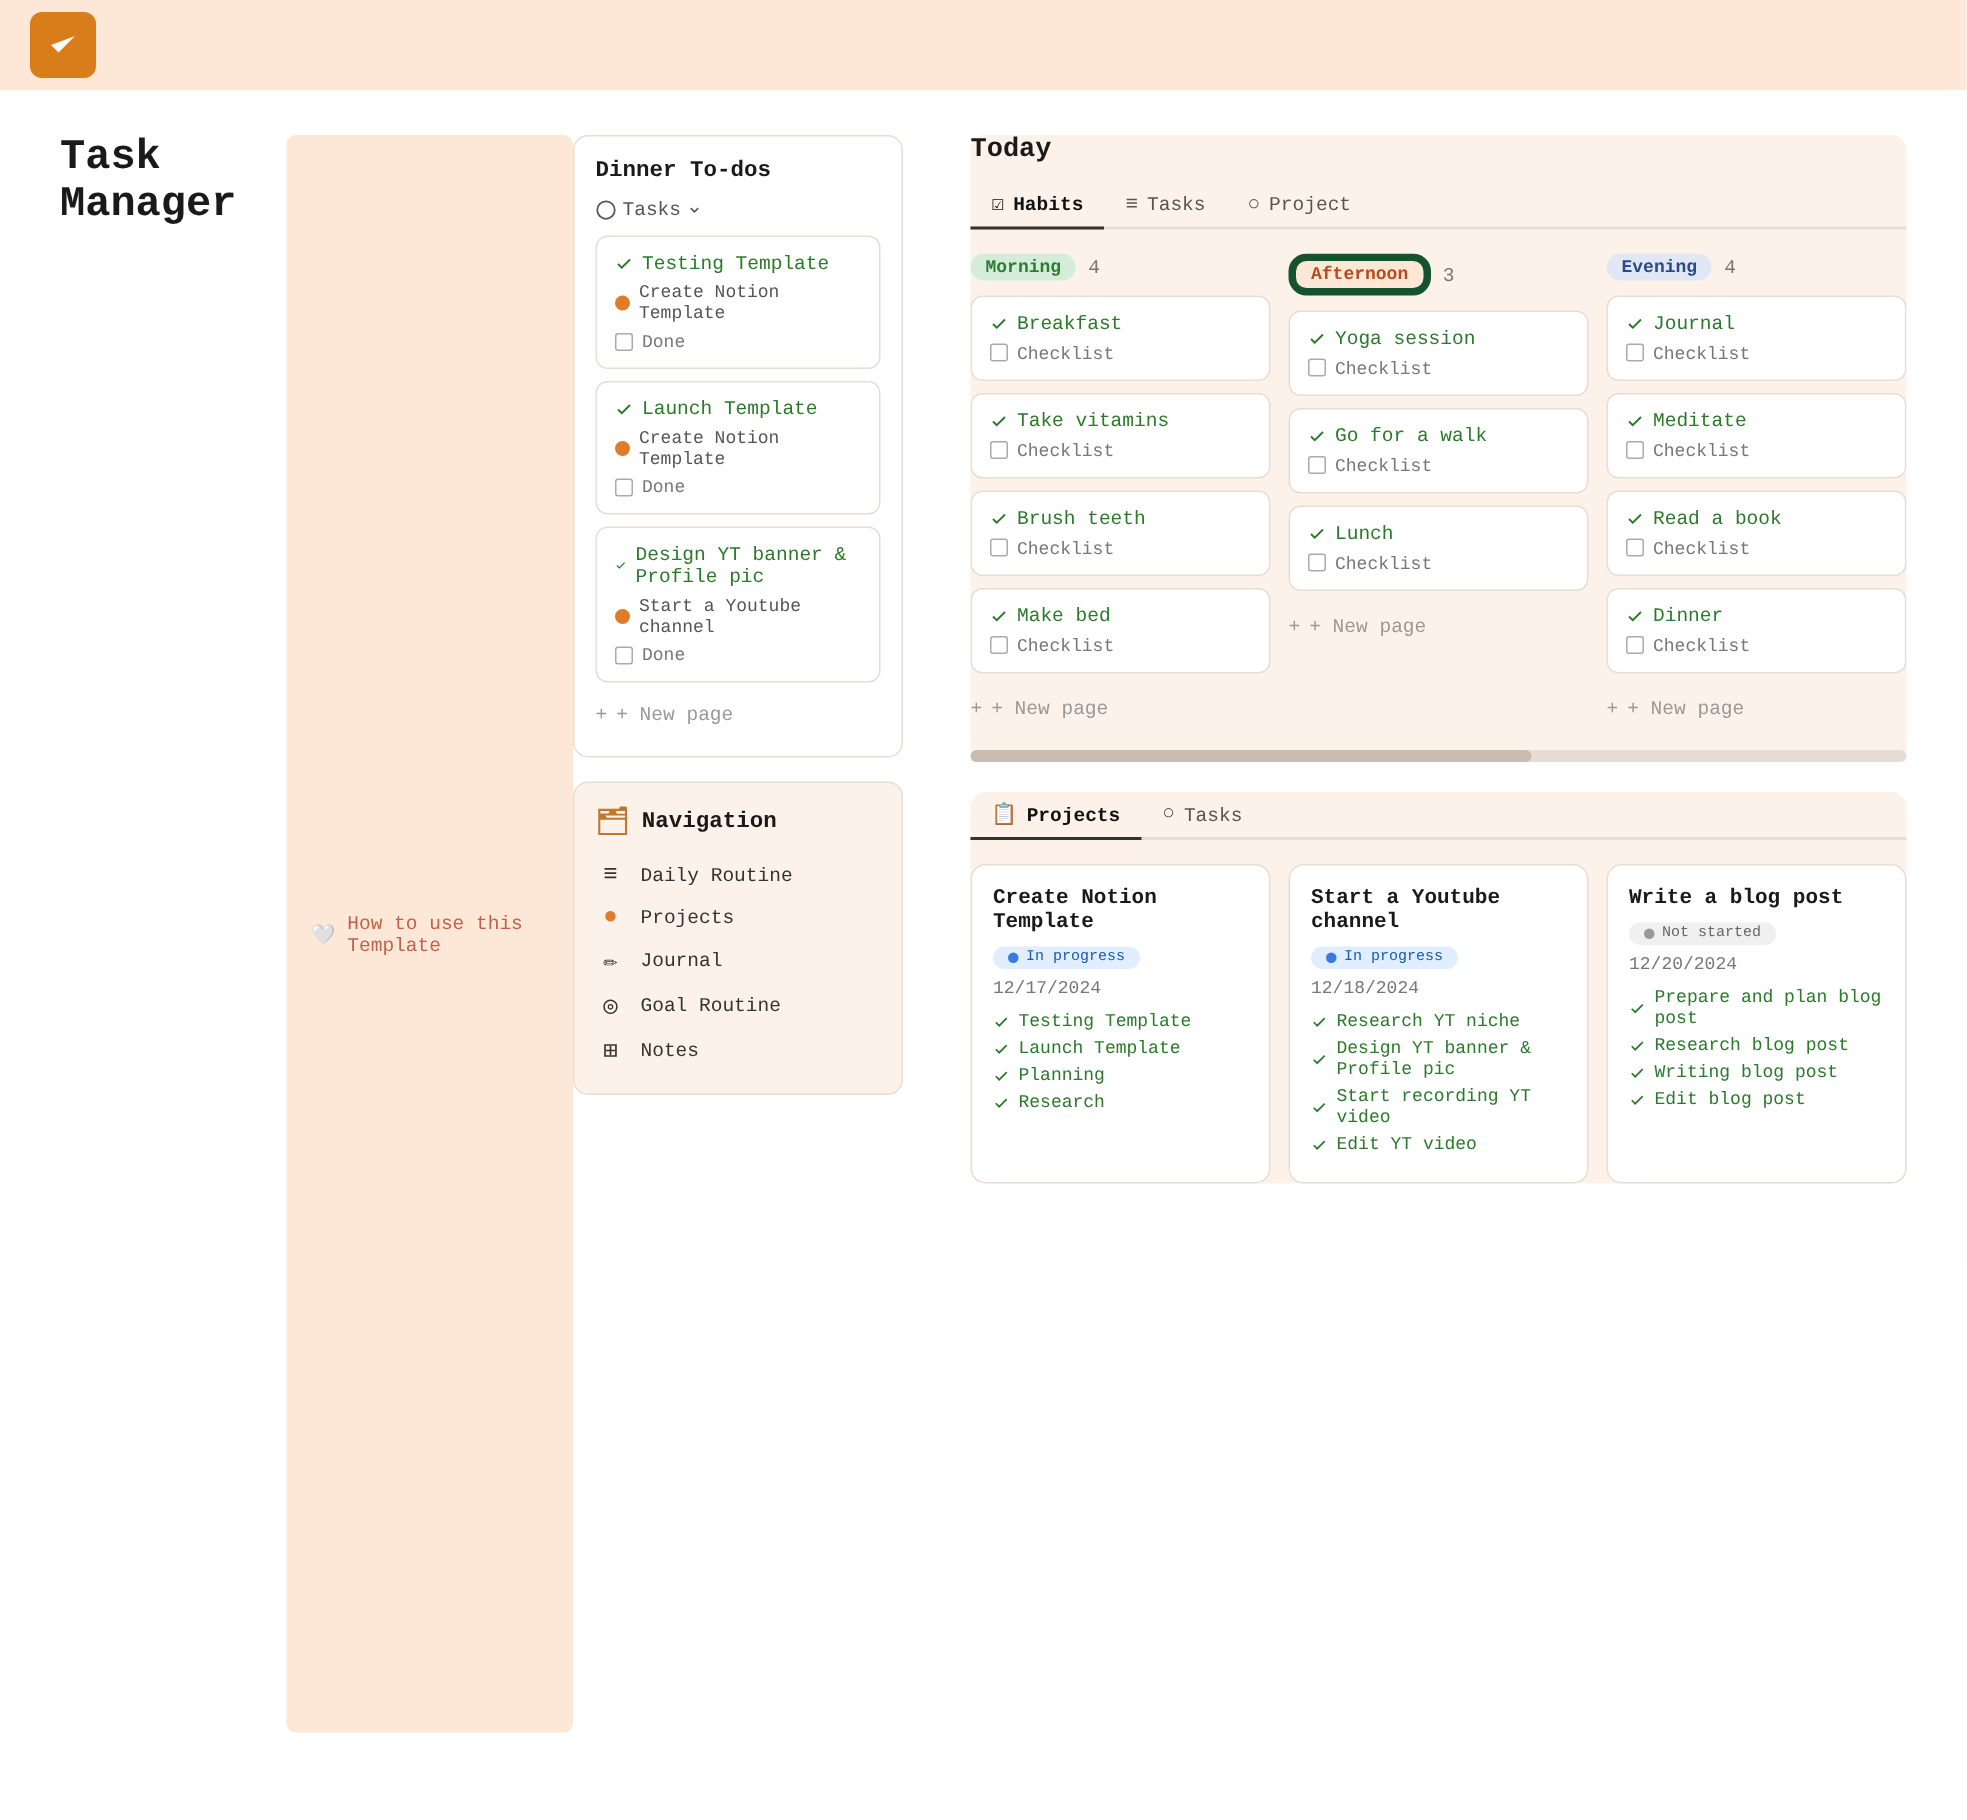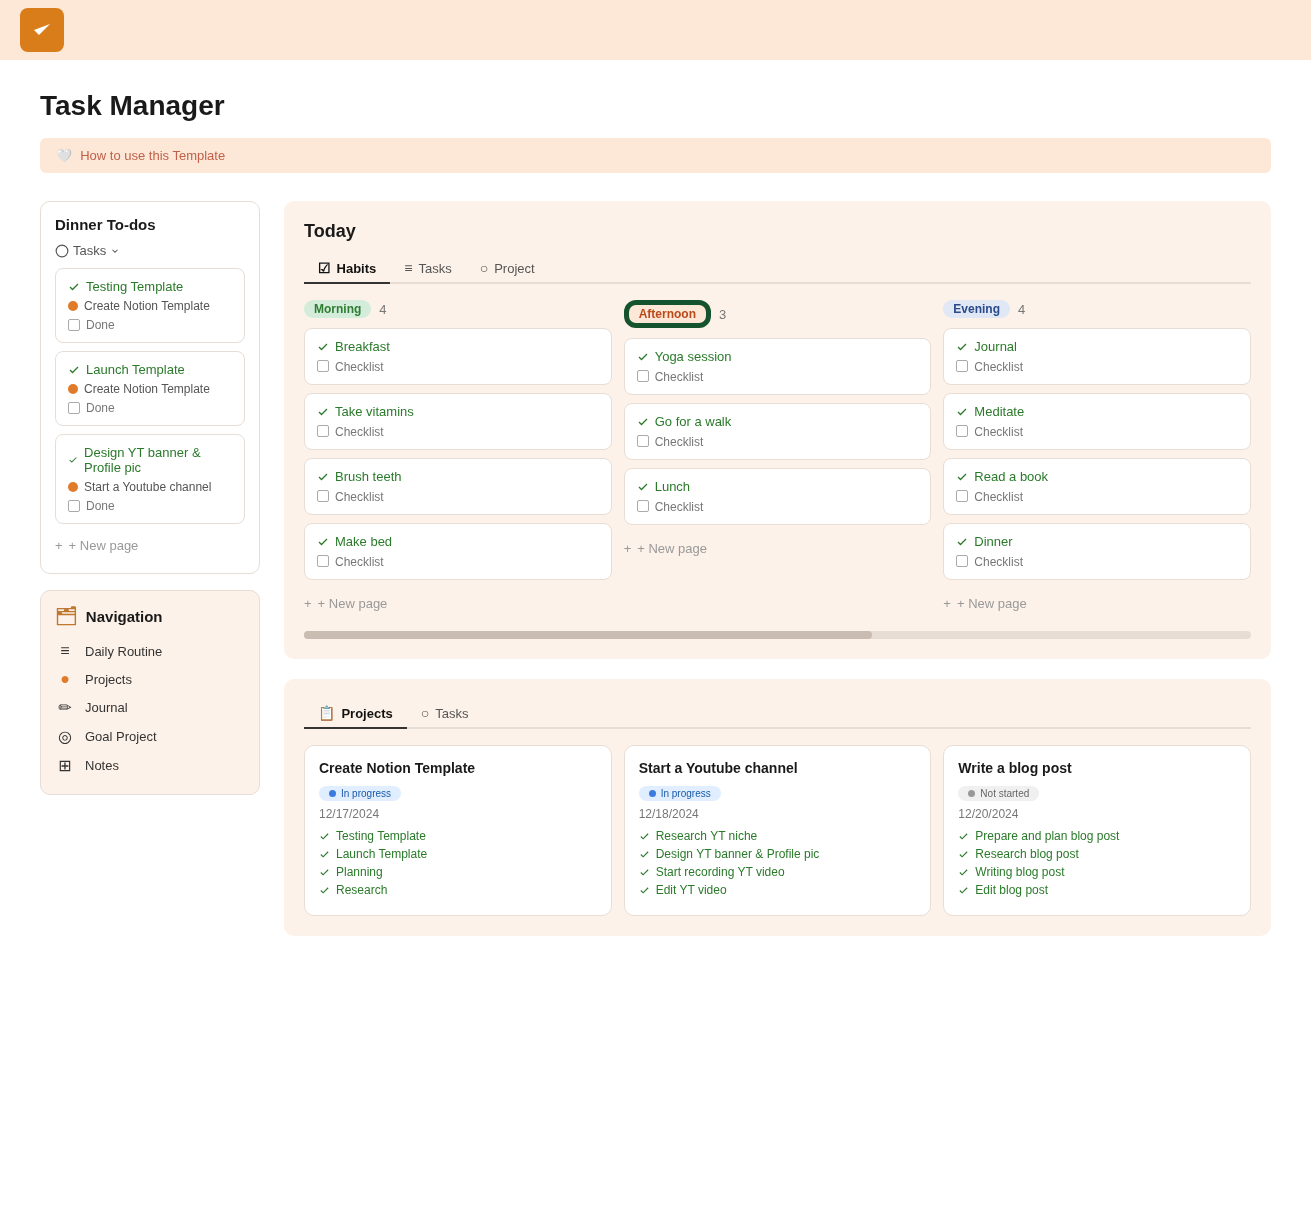--- a/index.html
+++ b/index.html
@@ -2,21 +2,21 @@
 <html><head>
   <meta charset="utf-8">
   <style>
     * { box-sizing: border-box; margin: 0; padding: 0; }
     body { font-family: -apple-system, BlinkMacSystemFont, 'Segoe UI', sans-serif; background: #fdf6f0; color: #1a1a1a; font-size: 14px; }
 
     .top-bar { background: #fde8d8; height: 60px; display: flex; align-items: center; padding: 0 20px; }
     .logo-icon { background: #d97c1a; width: 44px; height: 44px; border-radius: 8px; display: flex; align-items: center; justify-content: center; }
     .logo-icon svg { width: 24px; height: 24px; fill: white; }
 
-    .page-container { display: flex; flex-direction: column; padding: 30px 40px; background: white; min-height: calc(100vh - 60px); }
+    .page-container { display: flex; flex-direction: row; padding: 30px 40px; background: white; min-height: calc(100vh - 60px); font-family: Liberation Mono, monospace; }
     .page-title { font-size: 28px; font-weight: 700; margin-bottom: 16px; }
 
     .template-banner { background: #fde8d8; border-radius: 6px; padding: 10px 16px; margin-bottom: 28px; display: flex; align-items: center; gap: 8px; color: #c0614a; font-size: 13px; cursor: pointer; }
 
     .main-layout { display: flex; gap: 24px; }
 
     
     .left-panel { width: 220px; flex-shrink: 0; display: flex; flex-direction: column; gap: 16px; }
 
     .today-todos { background: #fff; border: 1px solid #e8ddd4; border-radius: 10px; padding: 14px; }
@@ -40,21 +40,21 @@
     .nav-item { display: flex; align-items: center; gap: 10px; padding: 5px 0; font-size: 13px; color: #333; cursor: pointer; }
     .nav-item-icon { font-size: 16px; width: 20px; text-align: center; }
 
     .quick-actions { background: #fdf2e9; border: 1px solid #e8ddd4; border-radius: 10px; padding: 14px; }
     .quick-title { font-size: 15px; font-weight: 700; margin-bottom: 10px; }
     .quick-btn { display: flex; align-items: center; gap: 8px; background: white; border: 1px solid #e8ddd4; border-radius: 8px; padding: 8px 12px; font-size: 13px; cursor: pointer; width: fit-content; }
 
     
     .right-panel { flex: 1; display: flex; flex-direction: column; gap: 20px; }
 
-    .section-box { background: #fdf2e9; border-radius: 10px; padding: 20px; }
+    .section-box { background: #fdf2e9; border-radius: 10px; padding: 0; margin-left: 21px; }
     .section-box-title { font-size: 18px; font-weight: 700; margin-bottom: 12px; }
 
     .tabs { display: flex; gap: 0; border-bottom: 2px solid #e8ddd4; margin-bottom: 16px; }
     .tab { display: flex; align-items: center; gap: 6px; padding: 6px 14px; font-size: 13px; cursor: pointer; color: #555; border-bottom: 2px solid transparent; margin-bottom: -2px; }
     .tab.active { border-bottom: 2px solid #333; color: #111; font-weight: 600; }
     .tab-icon { font-size: 14px; }
 
     .habits-grid { display: flex; gap: 12px; overflow-x: auto; padding-bottom: 8px; }
     .habit-column { min-width: 200px; flex: 1; }
     .habit-col-header { display: flex; align-items: center; gap: 8px; margin-bottom: 10px; }
@@ -192,21 +192,21 @@
         <div class="nav-item">
           <span class="nav-item-icon" style="color:#e07b2a">●</span>
           <span>Projects</span>
         </div>
         <div class="nav-item">
           <span class="nav-item-icon">✏</span>
           <span>Journal</span>
         </div>
         <div class="nav-item">
           <span class="nav-item-icon">◎</span>
-          <span>Goal Project</span>
+          <span>Goal Routine</span>
         </div>
         <div class="nav-item">
           <span class="nav-item-icon">⊞</span>
           <span>Notes</span>
         </div>
       </div>
 
 
     </div>
 

